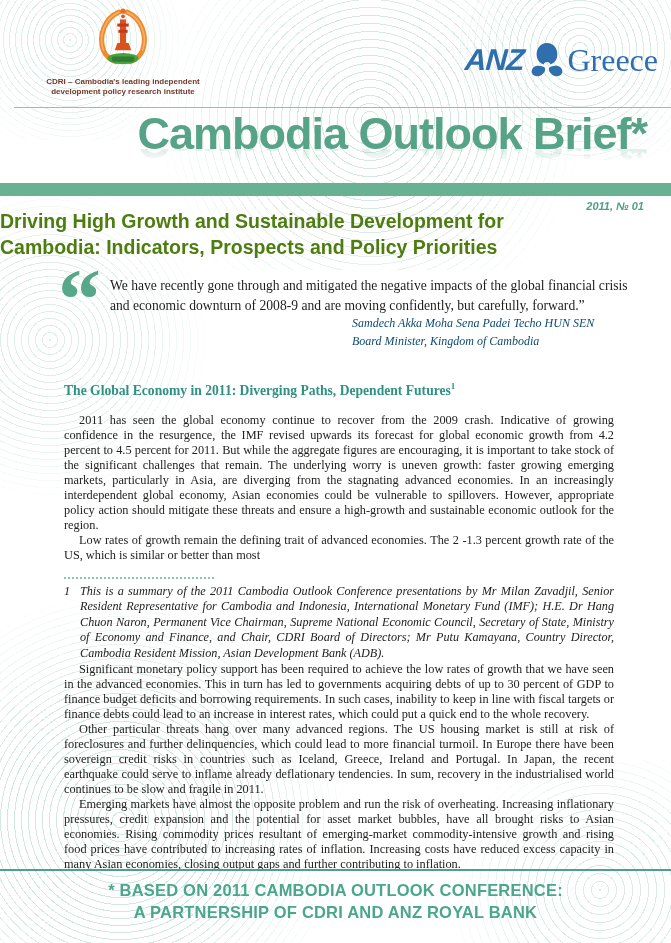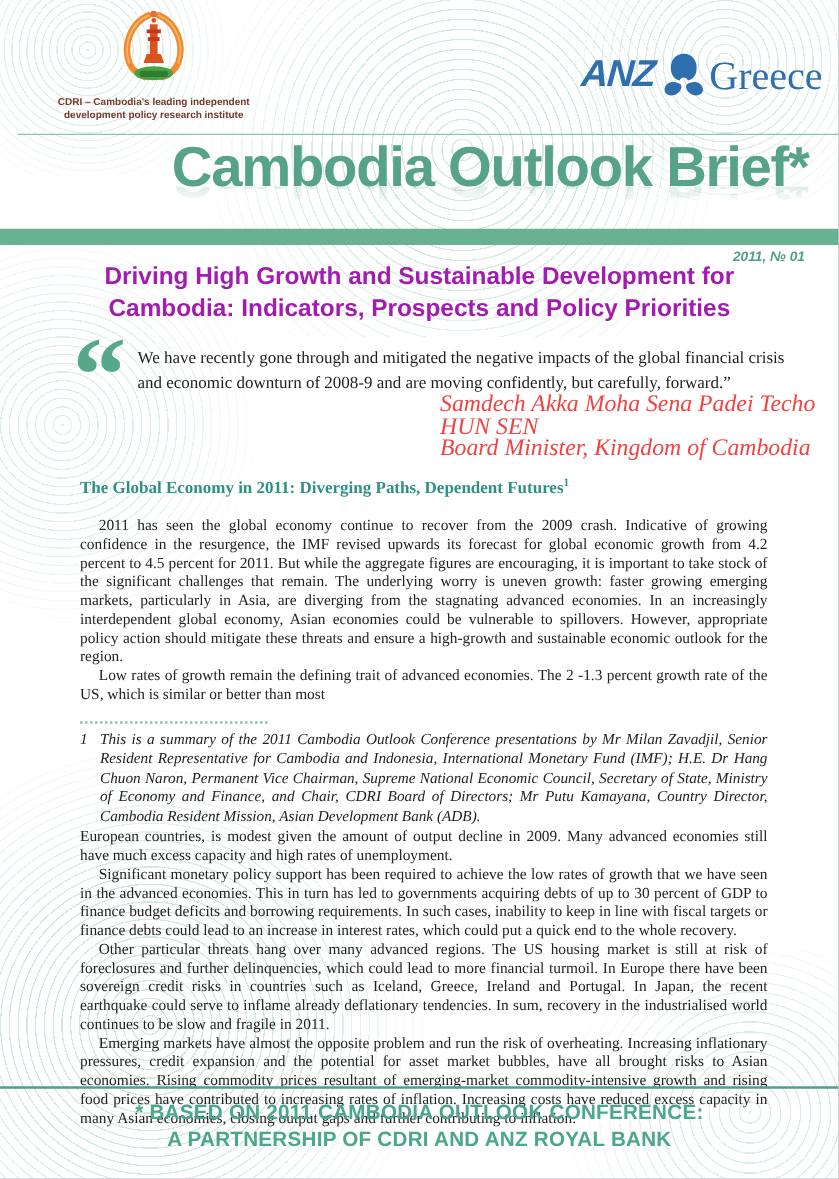--- a/index.html
+++ b/index.html
@@ -39,27 +39,27 @@
   .masthead-reflection{
     font-size:45px;font-weight:bold;letter-spacing:-1px;color:#56a387;line-height:50px;white-space:nowrap;
     transform:scaleY(-1);opacity:.16;height:18px;overflow:hidden;margin-top:-10px;
     -webkit-mask-image:linear-gradient(to bottom,transparent 10%,#000 90%);
     mask-image:linear-gradient(to bottom,transparent 10%,#000 90%);
   }
   .issue{position:absolute;top:166px;right:27px;font-style:italic;font-weight:bold;font-size:11px;color:#4d9f85;margin-top:34px;}
   .green-bar{position:absolute;top:183px;left:0;right:0;height:13px;background:#68b192;}
 
   
-  .headline{position:absolute;top:208px;left:0;right:0;text-align:center;color:#a21caf;font-weight:bold;font-size:19.5px;line-height:26px;}
+  .headline{position:absolute;top:208px;left:0;right:0;text-align:left;color:#4d7c0f;font-weight:bold;font-size:19.5px;line-height:26px;}
 
   
   .quote{position:absolute;top:268px;left:58px;right:28px;display:flex;}
   .quote-mark{flex:0 0 52px;font-family:"Liberation Serif",serif;font-weight:bold;font-size:86px;line-height:64px;color:#57a88a;letter-spacing:-6px;}
   .quote-text{font-family:"Liberation Serif",serif;font-size:13.6px;line-height:20px;color:#1d1d1b;padding-top:8px;}
-  .attribution{position:absolute;top:315px;left:352px;font-family:"Liberation Serif",serif;font-style:italic;font-size:19px;line-height:17.5px;color:#ef4444;}
+  .attribution{position:absolute;top:315px;left:352px;font-family:"Liberation Serif",serif;font-style:italic;font-size:12px;line-height:17.5px;color:#0c4a6e;}
 
   
   .columns{position:absolute;top:377px;left:64px;right:57px;display:grid;grid-template-columns:1fr;column-gap:18px;}
   .col{font-family:"Liberation Serif",serif;font-size:12.3px;line-height:15px;color:#222220;text-align:justify;}
   .section-heading{color:#2f9183;font-weight:bold;font-size:13.6px;line-height:18px;margin:0 0 13px 0;text-align:left;}
   .section-heading sup{font-size:9px;}
   .col p{margin:0;text-indent:15px;}
   .col p.no-indent{text-indent:0;}
   .footnote{margin-top:14px;}
   .footnote-rule{width:150px;border-top:2px dotted #8ac4b2;margin-bottom:5px;}
@@ -158,21 +158,20 @@
         <p>Low rates of growth remain the defining trait of advanced economies. The 2 -1.3 percent growth rate of the US, which is similar or better than most</p>
         <div class="footnote">
           <div class="footnote-rule"></div>
           <div class="footnote-body">
             <span class="fn-num">1</span>
             <span class="fn-text">This is a summary of the 2011 Cambodia Outlook Conference presentations by Mr Milan Zavadjil, Senior Resident Representative for Cambodia and Indonesia, International Monetary Fund (IMF); H.E. Dr Hang Chuon Naron, Permanent Vice Chairman, Supreme National Economic Council, Secretary of State, Ministry of Economy and Finance, and Chair, CDRI Board of Directors; Mr Putu Kamayana, Country Director, Cambodia Resident Mission, Asian Development Bank (ADB).</span>
           </div>
         </div>
       </div>
       <div class="col">
-        <p class="no-indent">European countries, is modest given the amount of output decline in 2009. Many advanced economies still have much excess capacity and high rates of unemployment.</p>
         <p>Significant monetary policy support has been required to achieve the low rates of growth that we have seen in the advanced economies. This in turn has led to governments acquiring debts of up to 30 percent of GDP to finance budget deficits and borrowing requirements. In such cases, inability to keep in line with fiscal targets or finance debts could lead to an increase in interest rates, which could put a quick end to the whole recovery.</p>
         <p>Other particular threats hang over many advanced regions. The US housing market is still at risk of foreclosures and further delinquencies, which could lead to more financial turmoil. In Europe there have been sovereign credit risks in countries such as Iceland, Greece, Ireland and Portugal. In Japan, the recent earthquake could serve to inflame already deflationary tendencies. In sum, recovery in the industrialised world continues to be slow and fragile in 2011.</p>
         <p>Emerging markets have almost the opposite problem and run the risk of overheating. Increasing inflationary pressures, credit expansion and the potential for asset market bubbles, have all brought risks to Asian economies. Rising commodity prices resultant of emerging-market commodity-intensive growth and rising food prices have contributed to increasing rates of inflation. Increasing costs have reduced excess capacity in many Asian economies, closing output gaps and further contributing to inflation.</p>
       </div>
     </div>
 
     <div class="footer-rule"></div>
     <div class="footer-text">
       <div>* BASED ON 2011 CAMBODIA OUTLOOK CONFERENCE:</div>
       <div>A PARTNERSHIP OF CDRI AND ANZ ROYAL BANK</div>

